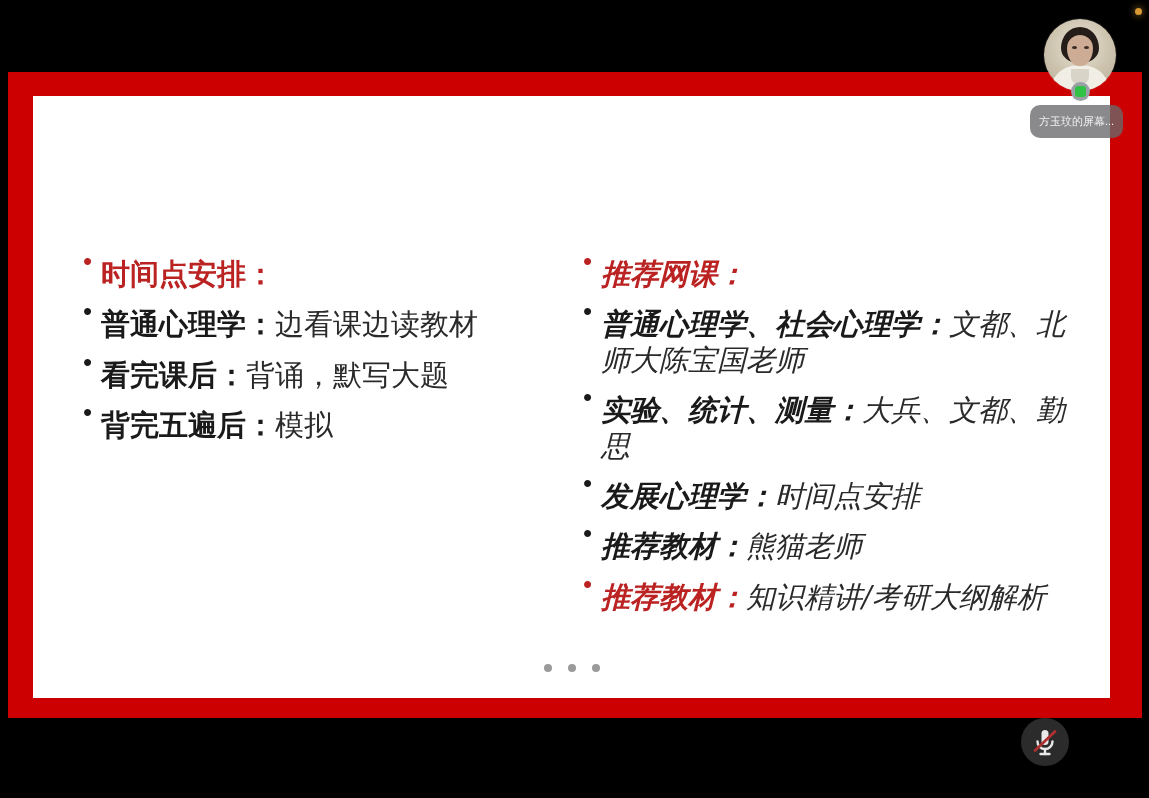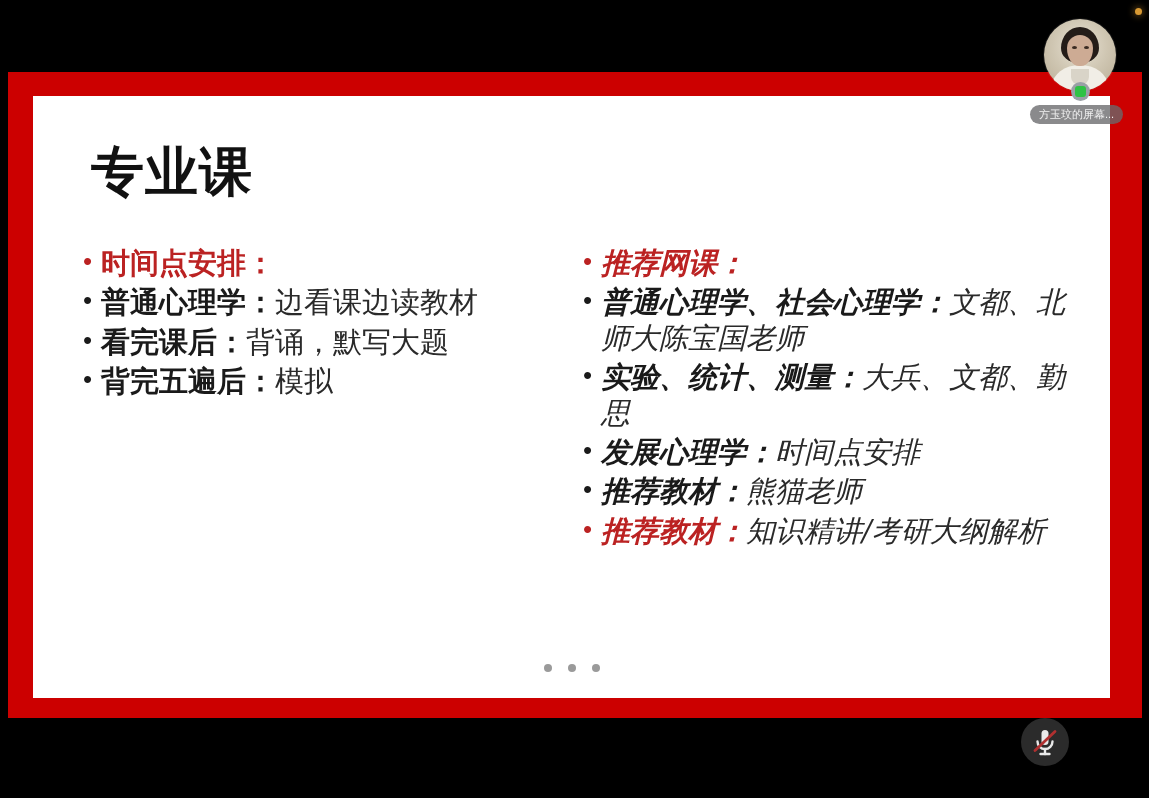--- a/index.html
+++ b/index.html
@@ -89,20 +89,21 @@
     text-align: left;
   }
   .dot.red { color: #bb2222; }
 
   .btext {
     flex: 1 1 auto;
     font-family: "DejaVu Sans", "Liberation Sans", sans-serif;
     font-size: 30px;
     line-height: 1.22;
     color: #1a1a1a;
+    margin-top: 11px;
   }
   .btext .lead {
     font-weight: 700;
   }
   .btext .lead.red {
     color: #bb2222;
   }
   .btext .rest {
     font-weight: 400;
     font-family: "DejaVu Serif", "Liberation Serif", serif;
@@ -203,21 +204,21 @@
     height: 11px;
     border-radius: 3px;
     background: #2fc244;
   }
 
   .name-pill {
     position: absolute;
     left: 1030px;
     top: 105px;
     max-width: 104px;
-    padding: 3px 9px;
+    padding: 10px 9px;
     border-radius: 10px;
     background: rgba(105,105,108,0.78);
     color: #f2f2f2;
     font-size: 11px;
     line-height: 13px;
     white-space: nowrap;
     overflow: hidden;
     text-overflow: ellipsis;
   }
 
@@ -249,21 +250,20 @@
   .mic-button svg { display: block; }
 </style>
 </head>
 <body>
 
 <div id="app">
 
   <div class="slide-frame">
     <div class="slide">
 
-      <div class="slide-title">专业课</div>
 
       <div class="columns">
 
         <div class="col col-left">
 
           <div class="bullet-row">
             <span class="dot red">•</span>
             <span class="btext"><span class="lead red">时间点安排：</span><span class="rest"></span></span>
           </div>
 

